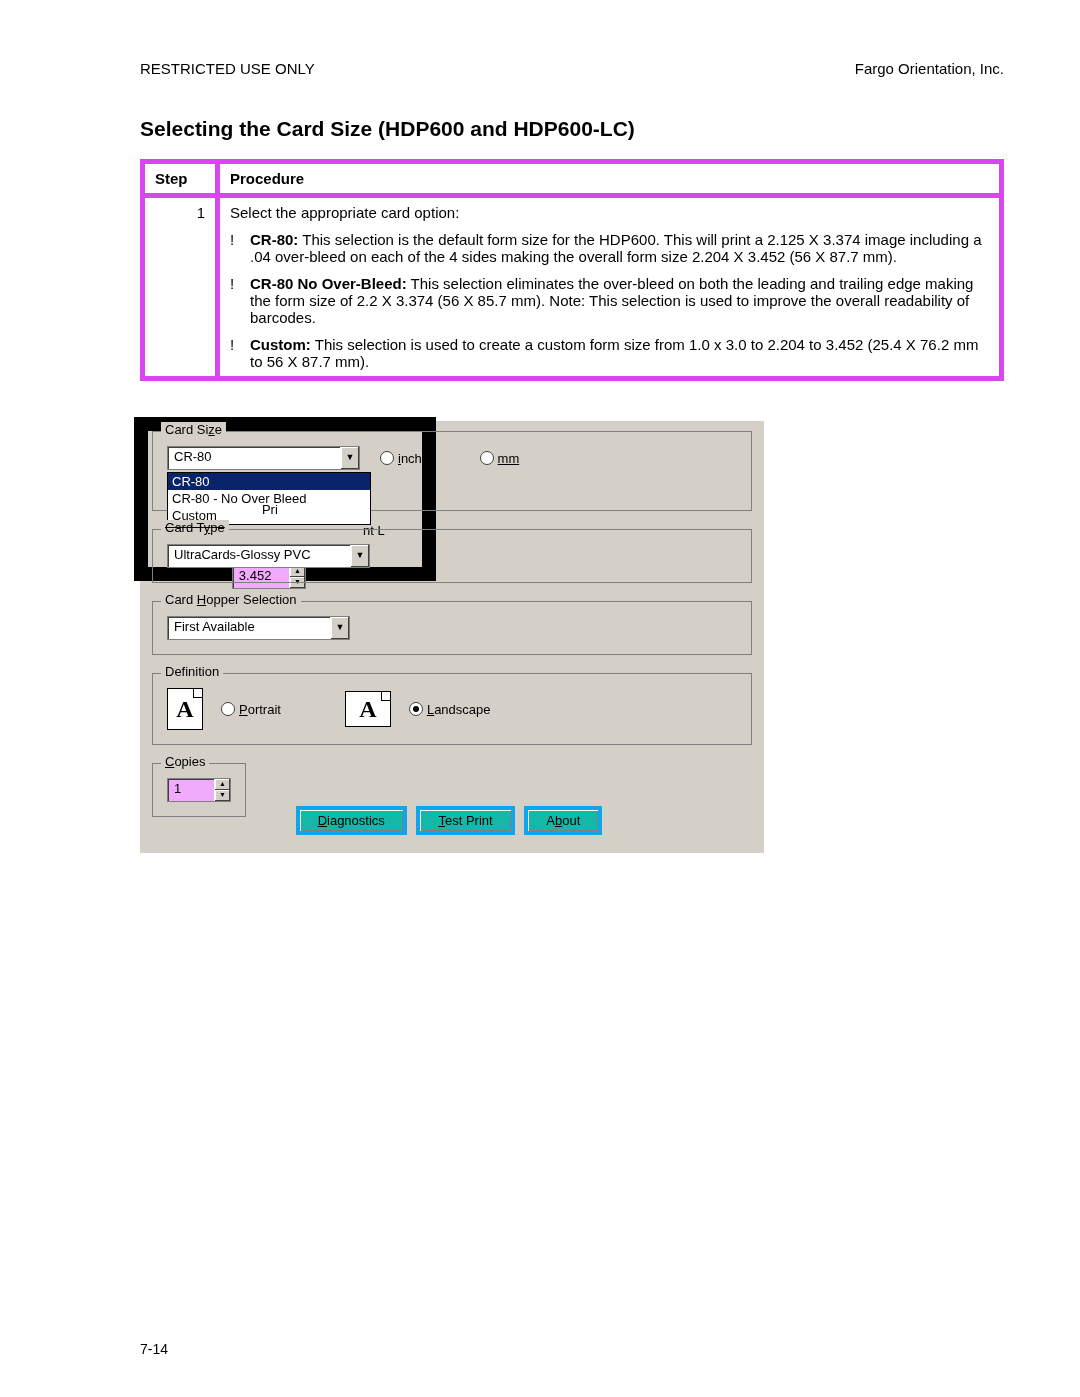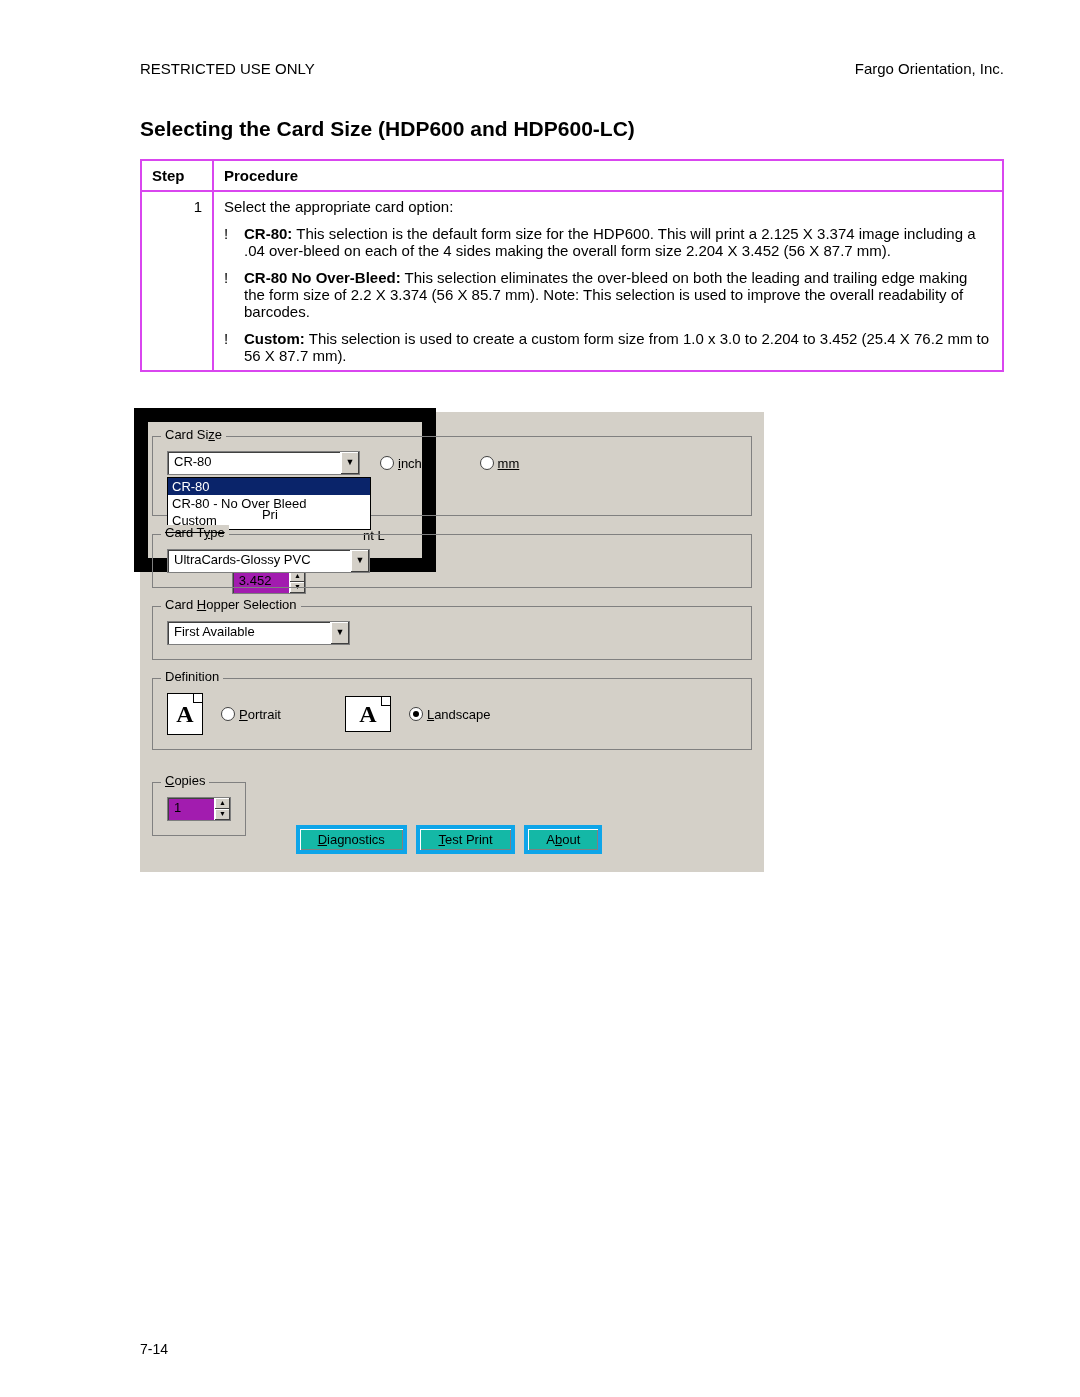--- a/index.html
+++ b/index.html
@@ -26,21 +26,21 @@
     font-size: 21px;
     font-weight: bold;
     margin: 0 0 18px 0;
   }
   table.proc {
     border-collapse: collapse;
     width: 100%;
     margin-bottom: 40px;
   }
   table.proc th, table.proc td {
-    border: 2px solid #d946ef;
+    border: 5px solid #d946ef;
     padding: 6px 10px;
     vertical-align: top;
     text-align: left;
     font-size: 15px;
   }
   table.proc td.step-col { width: 50px; text-align: right; }
   .bullet-row { display:flex; margin-top:10px; }
   .bullet-row .mark { width:20px; flex:0 0 20px; }
   .bullet-row .txt  { flex:1; }
 
@@ -49,21 +49,21 @@
     width: 600px;
     background: #d4d0c8;
     padding: 10px 12px 18px 12px;
     position: relative;
     font-family: Tahoma, Geneva, sans-serif;
     font-size: 13px;
     color: #000;
   }
   .group {
     border: 1px solid #808080;
-    margin: 14px 0 18px 0;
+    margin: 0 0 18px 0;
     padding: 14px 14px 14px 14px;
     position: relative;
   }
   .group-label {
     position: absolute;
     top: -10px;
     left: 8px;
     background: #d4d0c8;
     padding: 0 4px;
     font-size: 13px;
@@ -98,21 +98,21 @@
   }
   .radio .dot {
     width:12px;height:12px;border-radius:50%;
     border:1px solid #404040;background:#fff;
     display:inline-flex;align-items:center;justify-content:center;
   }
   .radio .dot.inner::after{
     content:"";width:6px;height:6px;border-radius:50%;background:#000;
   }
   .numfield {
-    display:inline-flex;background:#a21caf;border:1px solid #7e7e7e;height:22px;
+    display:inline-flex;background:#f0abfc;border:1px solid #7e7e7e;height:22px;
     box-shadow: inset 1px 1px 0 #404040;
   }
   .numfield .val { padding:2px 6px; min-width:44px; }
   .numfield .spin { width:16px; display:flex;flex-direction:column; }
   .numfield .spin div{
     flex:1;background:#d4d0c8;border-left:1px solid #fff;
     box-shadow: inset -1px -1px 0 #404040, inset 1px 1px 0 #fff;
     font-size:7px;text-align:center;line-height:9px;
   }
   .btn {

